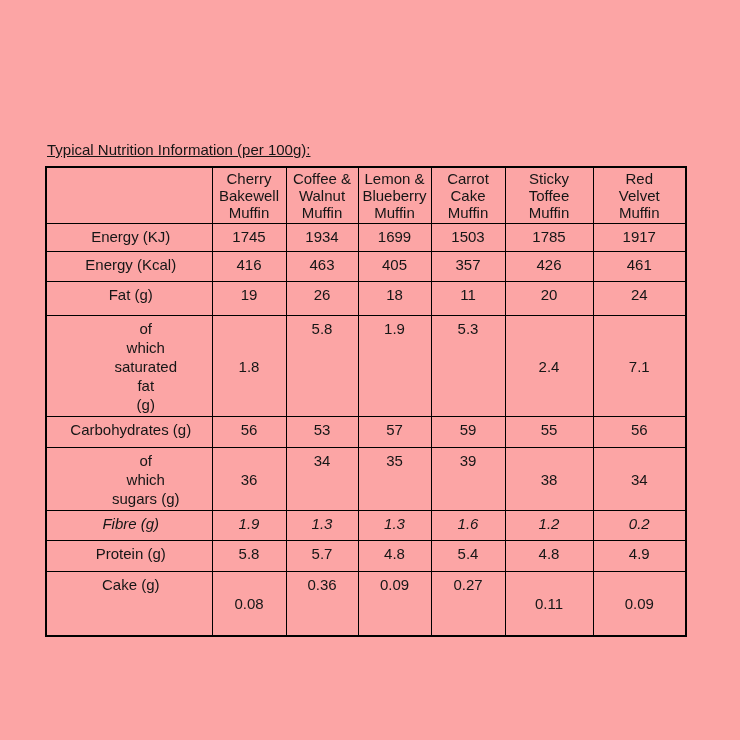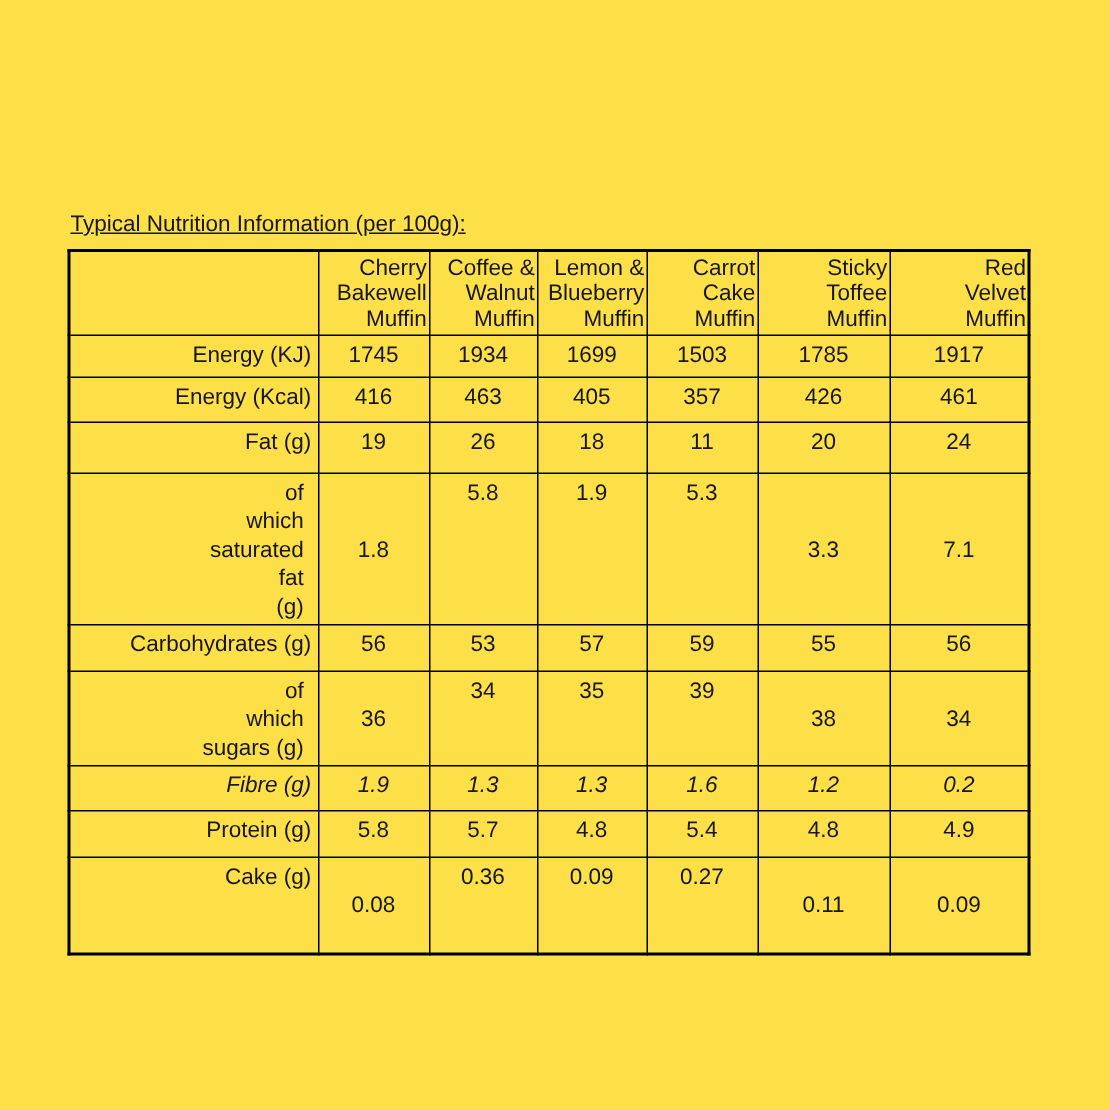--- a/index.html
+++ b/index.html
@@ -5,21 +5,21 @@
   html, body {
     margin: 0; padding: 0;
     width: 740px; height: 740px;
     background: #ffffff;
     font-family: "Liberation Sans", sans-serif;
     color: #161616;
   }
   .page {
     position: relative;
     width: 740px; height: 740px;
-    background: #fde047;
+    background: #fca5a5;
     overflow: hidden;
   }
   .title {
     position: absolute;
     left: 47px; top: 141px;
     font-size: 15px;
     line-height: 17px;
     text-decoration: underline;
     white-space: nowrap;
   }
@@ -41,33 +41,33 @@
   .nutri tbody tr:nth-child(2) { height: 30px; }
   .nutri tbody tr:nth-child(3) { height: 34px; }
   .nutri tbody tr:nth-child(4) { height: 67px; }
   .nutri tbody tr:nth-child(5) { height: 31px; margin-top: 38px; }
   .nutri tbody tr:nth-child(6) { height: 47px; }
   .nutri tbody tr:nth-child(7) { height: 30px; font-style: italic; }
   .nutri tbody tr:nth-child(8) { height: 31px; }
   .nutri tbody tr:nth-child(9) { height: 64px; }
   .nutri th {
     font-weight: normal;
-    text-align: right;
+    text-align: center;
     vertical-align: top;
     padding: 2px 1px;
     line-height: 17px;
     white-space: pre-line;
   }
   .nutri td {
     vertical-align: top;
     padding: 3px 2px 2px 2px;
     line-height: 19px;
   }
   td.lbl {
-    text-align: right;
+    text-align: center;
     padding-left: 7px;
     padding-right: 4px;
   }
   td.lbl.sub {
     padding-left: 42px;
     padding-right: 9px;
   }
   td.lbl.sub .jline {
     display: flex;
     justify-content: space-between;
@@ -170,21 +170,21 @@
             <div class="jline">
               <span>saturated</span>
               <span>fat</span>
             </div>
             <div>(g)</div>
           </td>
           <td class="val">1.8</td>
           <td class="val">5.8</td>
           <td class="val">1.9</td>
           <td class="val">5.3</td>
-          <td class="val">3.3</td>
+          <td class="val">2.4</td>
           <td class="val">7.1</td>
         </tr>
         <tr>
           <td class="lbl">Carbohydrates (g)</td>
           <td class="val">56</td>
           <td class="val">53</td>
           <td class="val">57</td>
           <td class="val">59</td>
           <td class="val">55</td>
           <td class="val">56</td>

